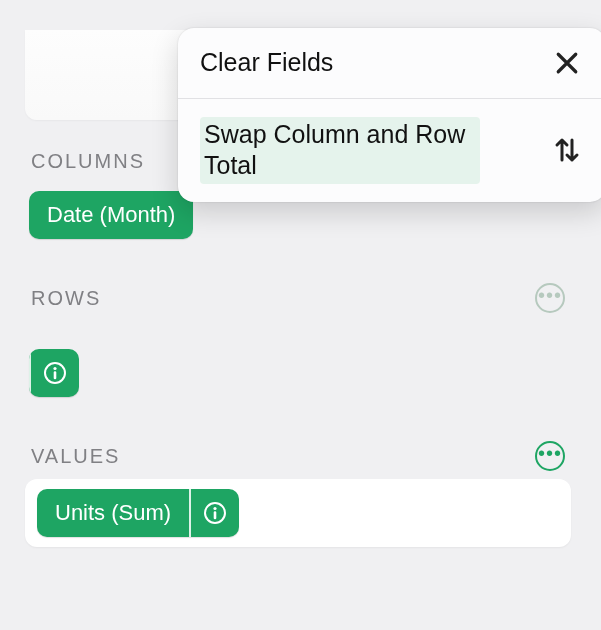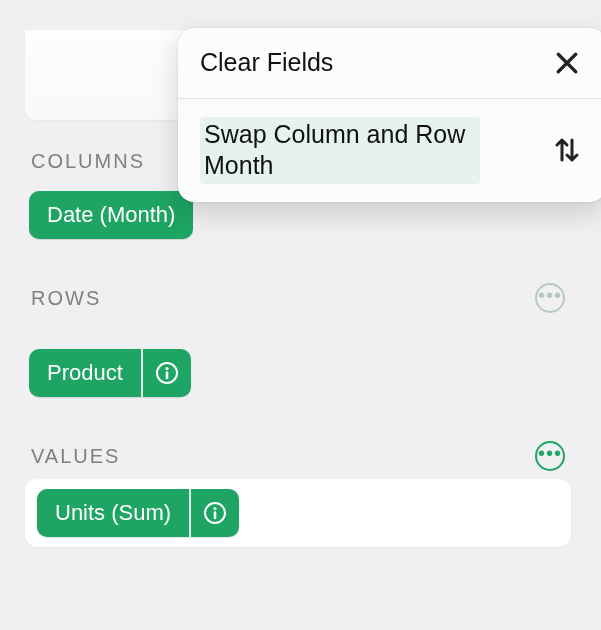--- a/index.html
+++ b/index.html
@@ -113,21 +113,20 @@
   <div class="section">
     <div class="section-header">
       <span>ROWS</span>
       <div class="more-btn dim">
         <span>•••</span>
       </div>
     </div>
     <div class="pill-row">
       <br>
       <div class="pill">
-        <span class="pill-label">Product</span>
         <span class="pill-sep"></span>
         <span class="pill-info">
           <svg viewBox="0 0 24 24">
               <circle cx="12" cy="12" r="10" fill="none" stroke="#fff" stroke-width="2"></circle>
               <circle cx="12" cy="7.5" r="1.6" fill="#fff"></circle>
               <rect x="10.7" y="10.2" width="2.6" height="8" rx="1.3" fill="#fff"></rect>
             </svg>
         </span>
       </div>
     </div>
@@ -159,21 +158,21 @@
 <div class="menu">
   <div class="menu-item">
     <span class="txt">Clear Fields</span>
     <span class="menu-icon">
       <svg viewBox="0 0 24 24">
           <path d="M5 5 L19 19 M19 5 L5 19" stroke="#222" stroke-width="2.6" stroke-linecap="round" fill="none"></path>
         </svg>
     </span>
   </div>
   <div class="menu-item highlight">
-    <span class="txt">Swap Column and Row Month</span>
+    <span class="txt">Swap Column and Row Total</span>
     <span class="menu-icon">
       <svg viewBox="0 0 24 24">
           <path d="M8 4 L8 20 M8 4 L4 8 M8 4 L12 8" stroke="#222" stroke-width="2.4" fill="none" stroke-linecap="round" stroke-linejoin="round"></path>
           <path d="M16 20 L16 4 M16 20 L12 16 M16 20 L20 16" stroke="#222" stroke-width="2.4" fill="none" stroke-linecap="round" stroke-linejoin="round"></path>
         </svg>
     </span>
   </div>
 </div>
 
 </body></html>

